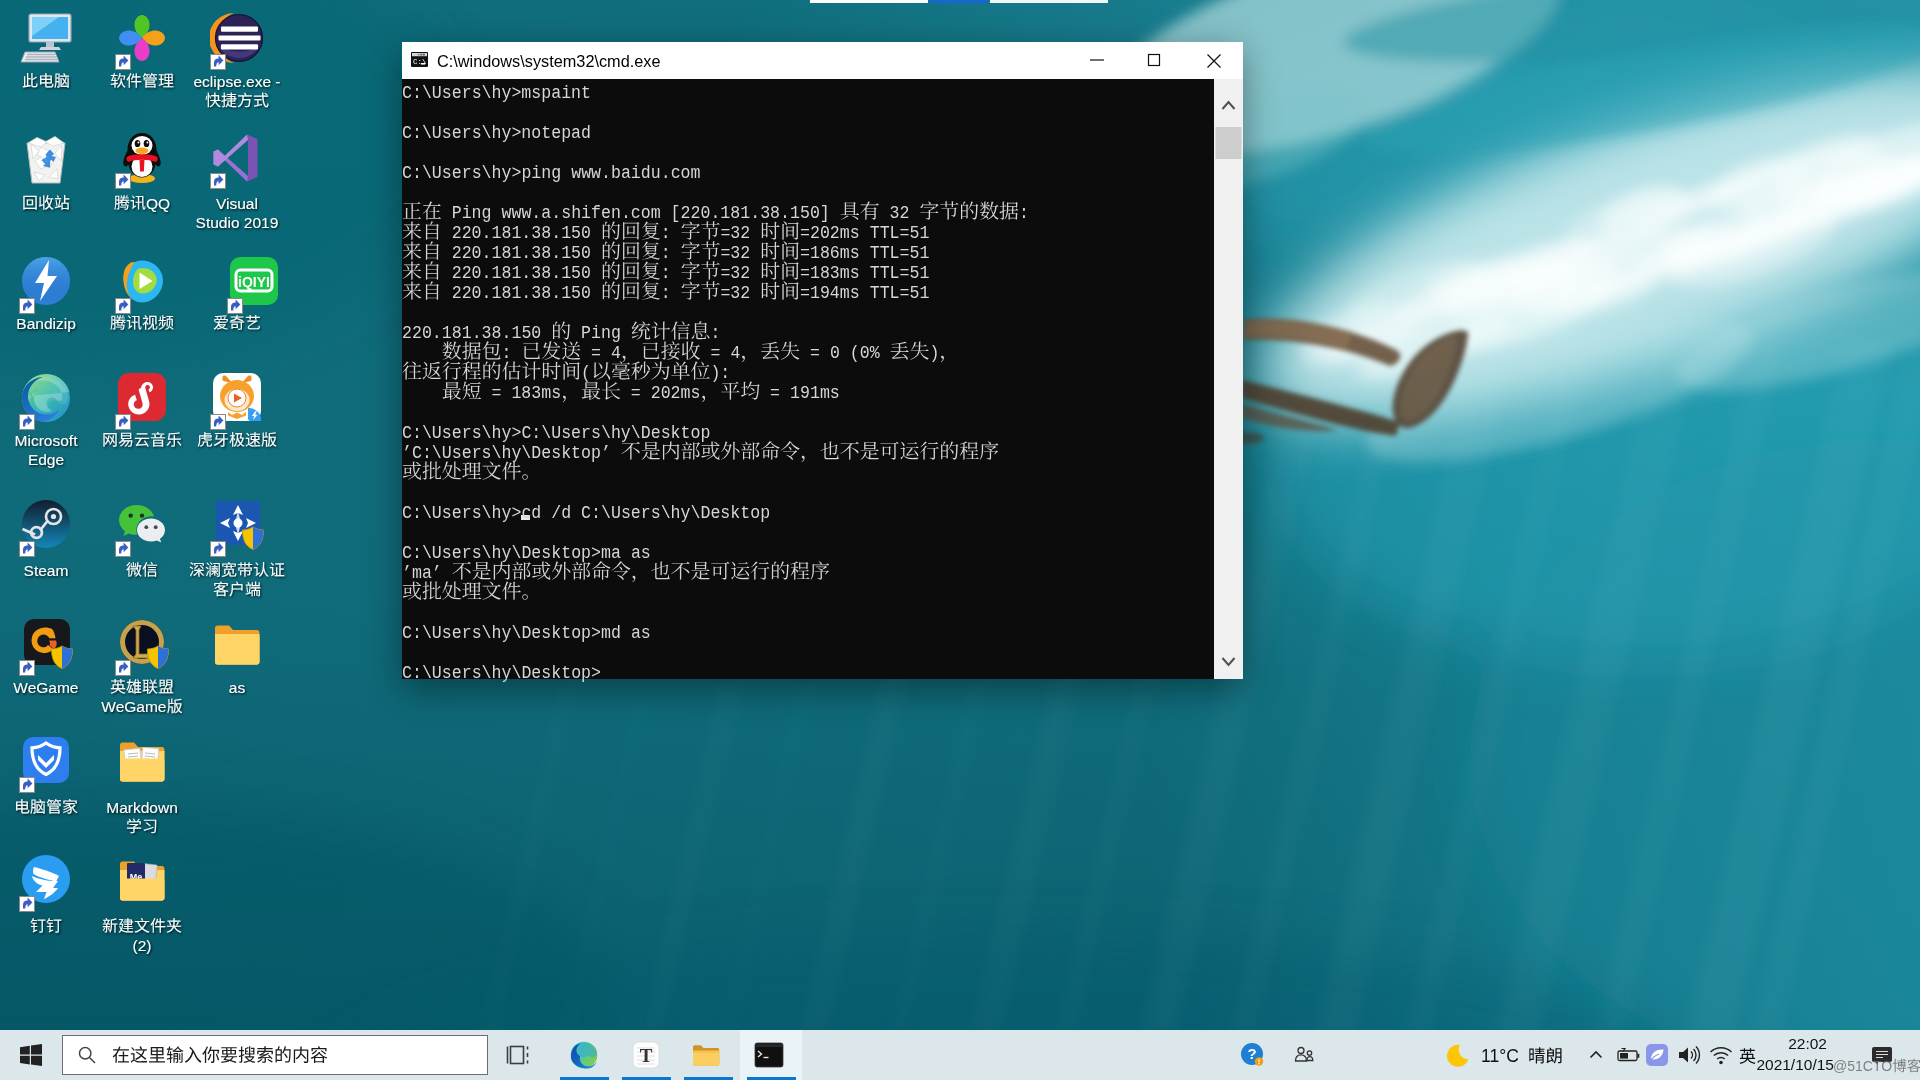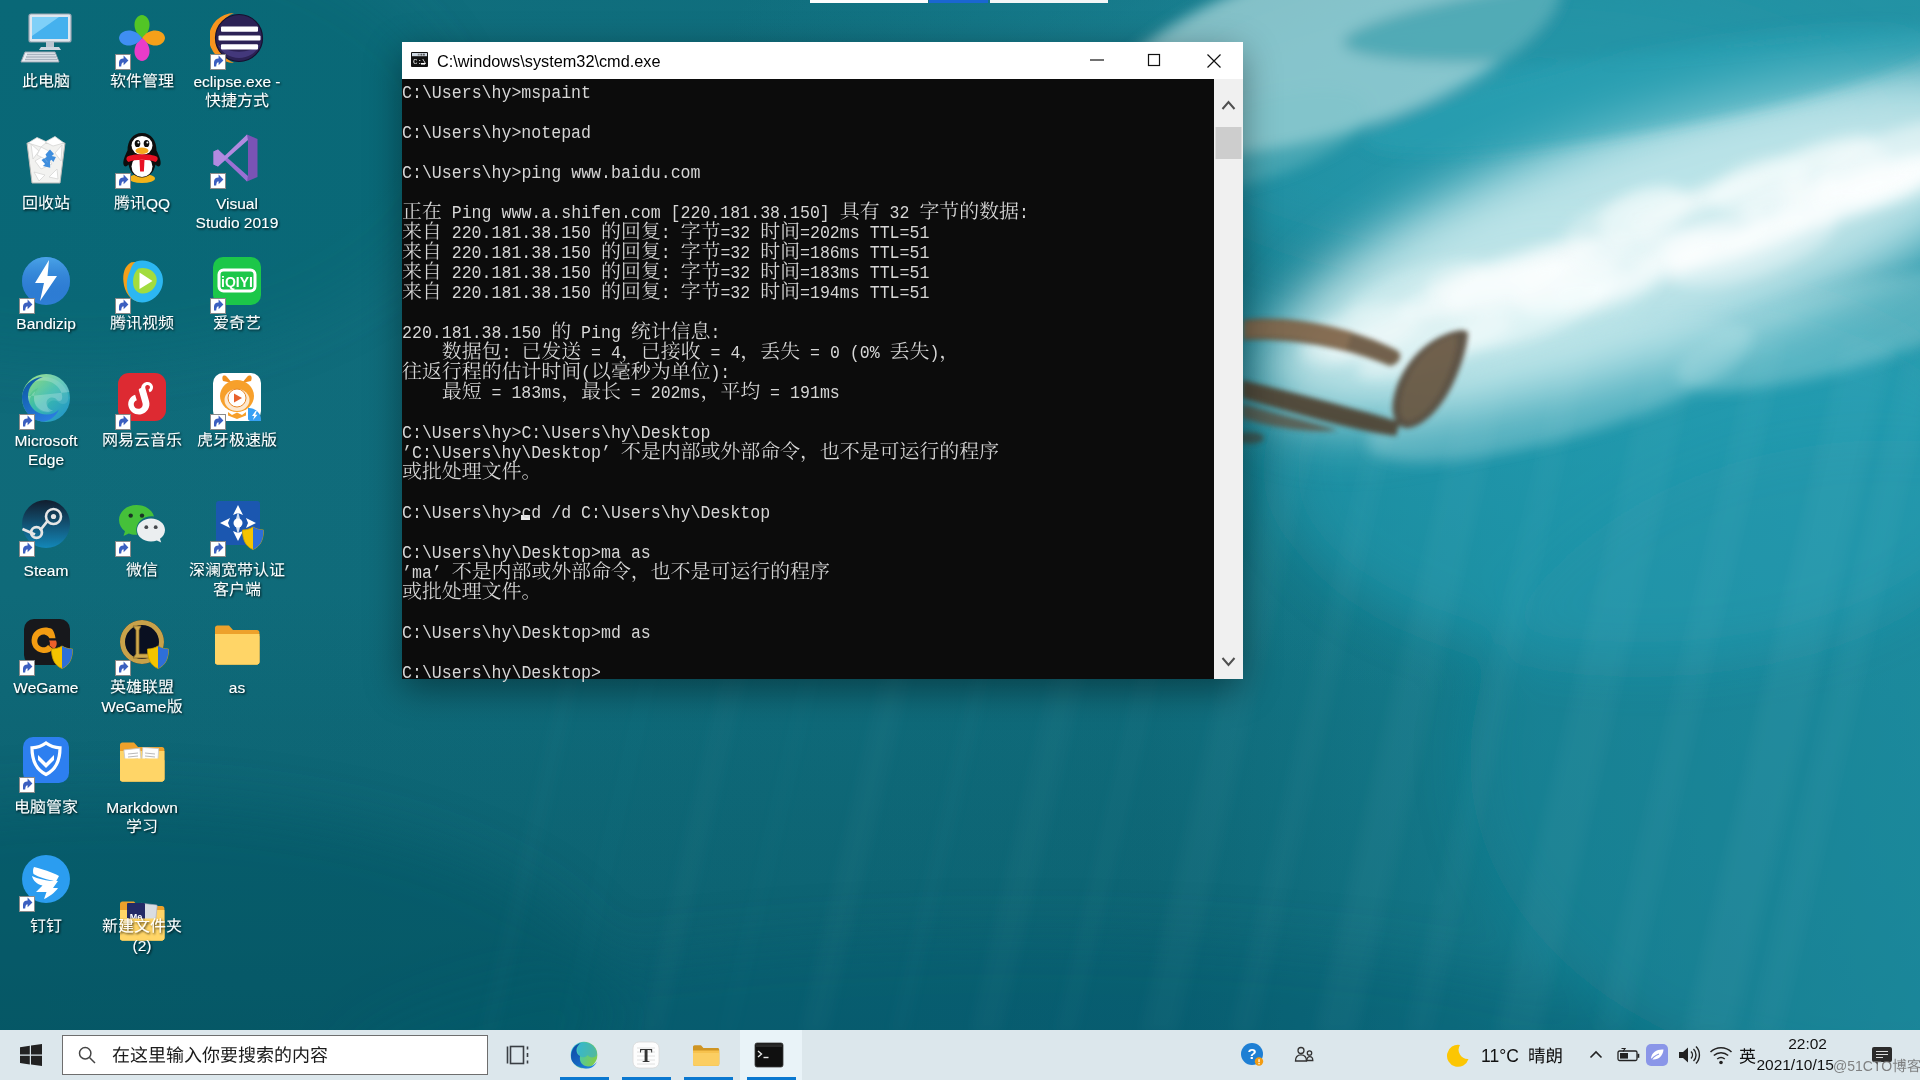--- a/index.html
+++ b/index.html
@@ -235,21 +235,21 @@
     <div class="ic" style="left:115px;top:256px"><svg width="54" height="58" viewBox="0 0 54 58">
 <path d="M16 6.5 C9.5 10 7.5 18 8.5 26 C9.5 36 15 44 24 46 C18 38 15.5 30 16.5 20 C17 14 19 9.5 22.5 6 C20.5 5.8 17.5 5.8 16 6.5 Z" fill="#f5a019"></path>
 <path d="M21 5.5 C31 2 43.5 7.5 47 18.5 C50.5 30 44 41.5 33 45.5 C25.5 48 18.5 45.5 15 40.5 C10.5 33.5 11 23 15 15 C16.5 10.5 18 7 21 5.5 Z" fill="#2cb7f2"></path>
 <path d="M23.5 12.5 C30 10.5 38.5 13.5 41 20 C43.5 26.5 39.5 34 32.5 36.8 C27 39 21 36.5 19 31.5 C17 26 18 16.5 23.5 12.5 Z" fill="#a2dc3e"></path>
 <path d="M24.5 16.5 L37.5 25 L24.5 33 Z" fill="#fff"></path>
 <g>
           <rect x="0.5" y="42.5" width="15" height="15" fill="#fff" stroke="#8a8a8a" stroke-width="1"></rect>
           <path d="M4 54.5 L4 50.5 Q4.2 46.8 8.6 46.6 L8.6 43.6 L13.4 48.4 L8.6 53.2 L8.6 50.2 Q6.4 50.2 6.2 54.5 Z" fill="#3b5fc0"></path>
         </g>
       </svg></div>
-    <div class="ic" style="left:210px;top:256px"><svg width="54" height="58" viewBox="0 0 54 58">
+    <div class="ic" style="left:227px;top:256px"><svg width="54" height="58" viewBox="0 0 54 58">
 <rect x="3" y="1" width="48" height="48" rx="10" fill="#1cc749"></rect>
 <rect x="9" y="14" width="36" height="21" rx="4.5" fill="none" stroke="#fff" stroke-width="3"></rect>
 <text x="27" y="30.5" text-anchor="middle" font-family="Liberation Sans" font-weight="bold" font-size="14" fill="#fff">iQIYI</text>
 <g>
           <rect x="0.5" y="42.5" width="15" height="15" fill="#fff" stroke="#8a8a8a" stroke-width="1"></rect>
           <path d="M4 54.5 L4 50.5 Q4.2 46.8 8.6 46.6 L8.6 43.6 L13.4 48.4 L8.6 53.2 L8.6 50.2 Q6.4 50.2 6.2 54.5 Z" fill="#3b5fc0"></path>
         </g>
       </svg></div>
     <div class="ic" style="left:19px;top:372px"><svg width="54" height="58" viewBox="0 0 54 58">
 <defs>
@@ -405,21 +405,21 @@
       </svg></div>
     <div class="ic" style="left:19px;top:854px"><svg width="54" height="58" viewBox="0 0 54 58">
 <circle cx="27" cy="25" r="24" fill="#2b9df0"></circle>
 <path d="M13 22 C19 25 30 27.5 39 27 L34 34 L39 34 C36 38.5 30 43 25 45 L27.5 38 L17 38 L23.5 31.5 C18 30.5 14 26.5 13 22 Z" fill="#fff"></path>
 <path d="M15 13 C23 15 33 18 40 22 L37 27.5 C29 26 19 23 14.5 20 C13.6 17.6 14 14.8 15 13 Z" fill="#fff"></path>
 <g>
           <rect x="0.5" y="42.5" width="15" height="15" fill="#fff" stroke="#8a8a8a" stroke-width="1"></rect>
           <path d="M4 54.5 L4 50.5 Q4.2 46.8 8.6 46.6 L8.6 43.6 L13.4 48.4 L8.6 53.2 L8.6 50.2 Q6.4 50.2 6.2 54.5 Z" fill="#3b5fc0"></path>
         </g>
       </svg></div>
-    <div class="ic" style="left:115px;top:894px"><svg width="54" height="58" viewBox="0 0 54 58">
+    <div class="ic" style="left:115px;top:854px"><svg width="54" height="58" viewBox="0 0 54 58">
         <path d="M5 10 C5 8.6 6 7.6 7.4 7.6 L19 7.6 L23 12 L47 12 C48.4 12 49.4 13 49.4 14.4 L49.4 44 C49.4 45.4 48.4 46.4 47 46.4 L7.4 46.4 C6 46.4 5 45.4 5 44 Z" fill="#eda12b"></path>
 <path d="M5 16 L49.4 16 L49.4 44 C49.4 45.4 48.4 46.4 47 46.4 L7.4 46.4 C6 46.4 5 45.4 5 44 Z" fill="#ffd567"></path>
 <g>
           <rect x="24" y="10" width="17" height="26" rx="1" fill="#d9dde2" stroke="#aab" stroke-width="0.6" transform="rotate(6 32 23)"></rect>
 <rect x="12" y="9" width="18" height="27" rx="1" fill="#232a66"></rect>
 <text x="21" y="26" text-anchor="middle" font-family="Liberation Sans" font-size="9" font-weight="bold" fill="#fff">Me</text>
 <path d="M24 31 C26 29.5 29 29.5 30 31" stroke="#5bc2e7" stroke-width="1.2" fill="none"></path>
         </g>
 <path d="M5 44 L5 27 C5 25.6 6 24.6 7.4 24.6 L47 24.6 C48.4 24.6 49.4 25.6 49.4 27 L49.4 44 C49.4 45.4 48.4 46.4 47 46.4 L7.4 46.4 C6 46.4 5 45.4 5 44 Z" fill="#ffd567"></path>
       </svg></div>

